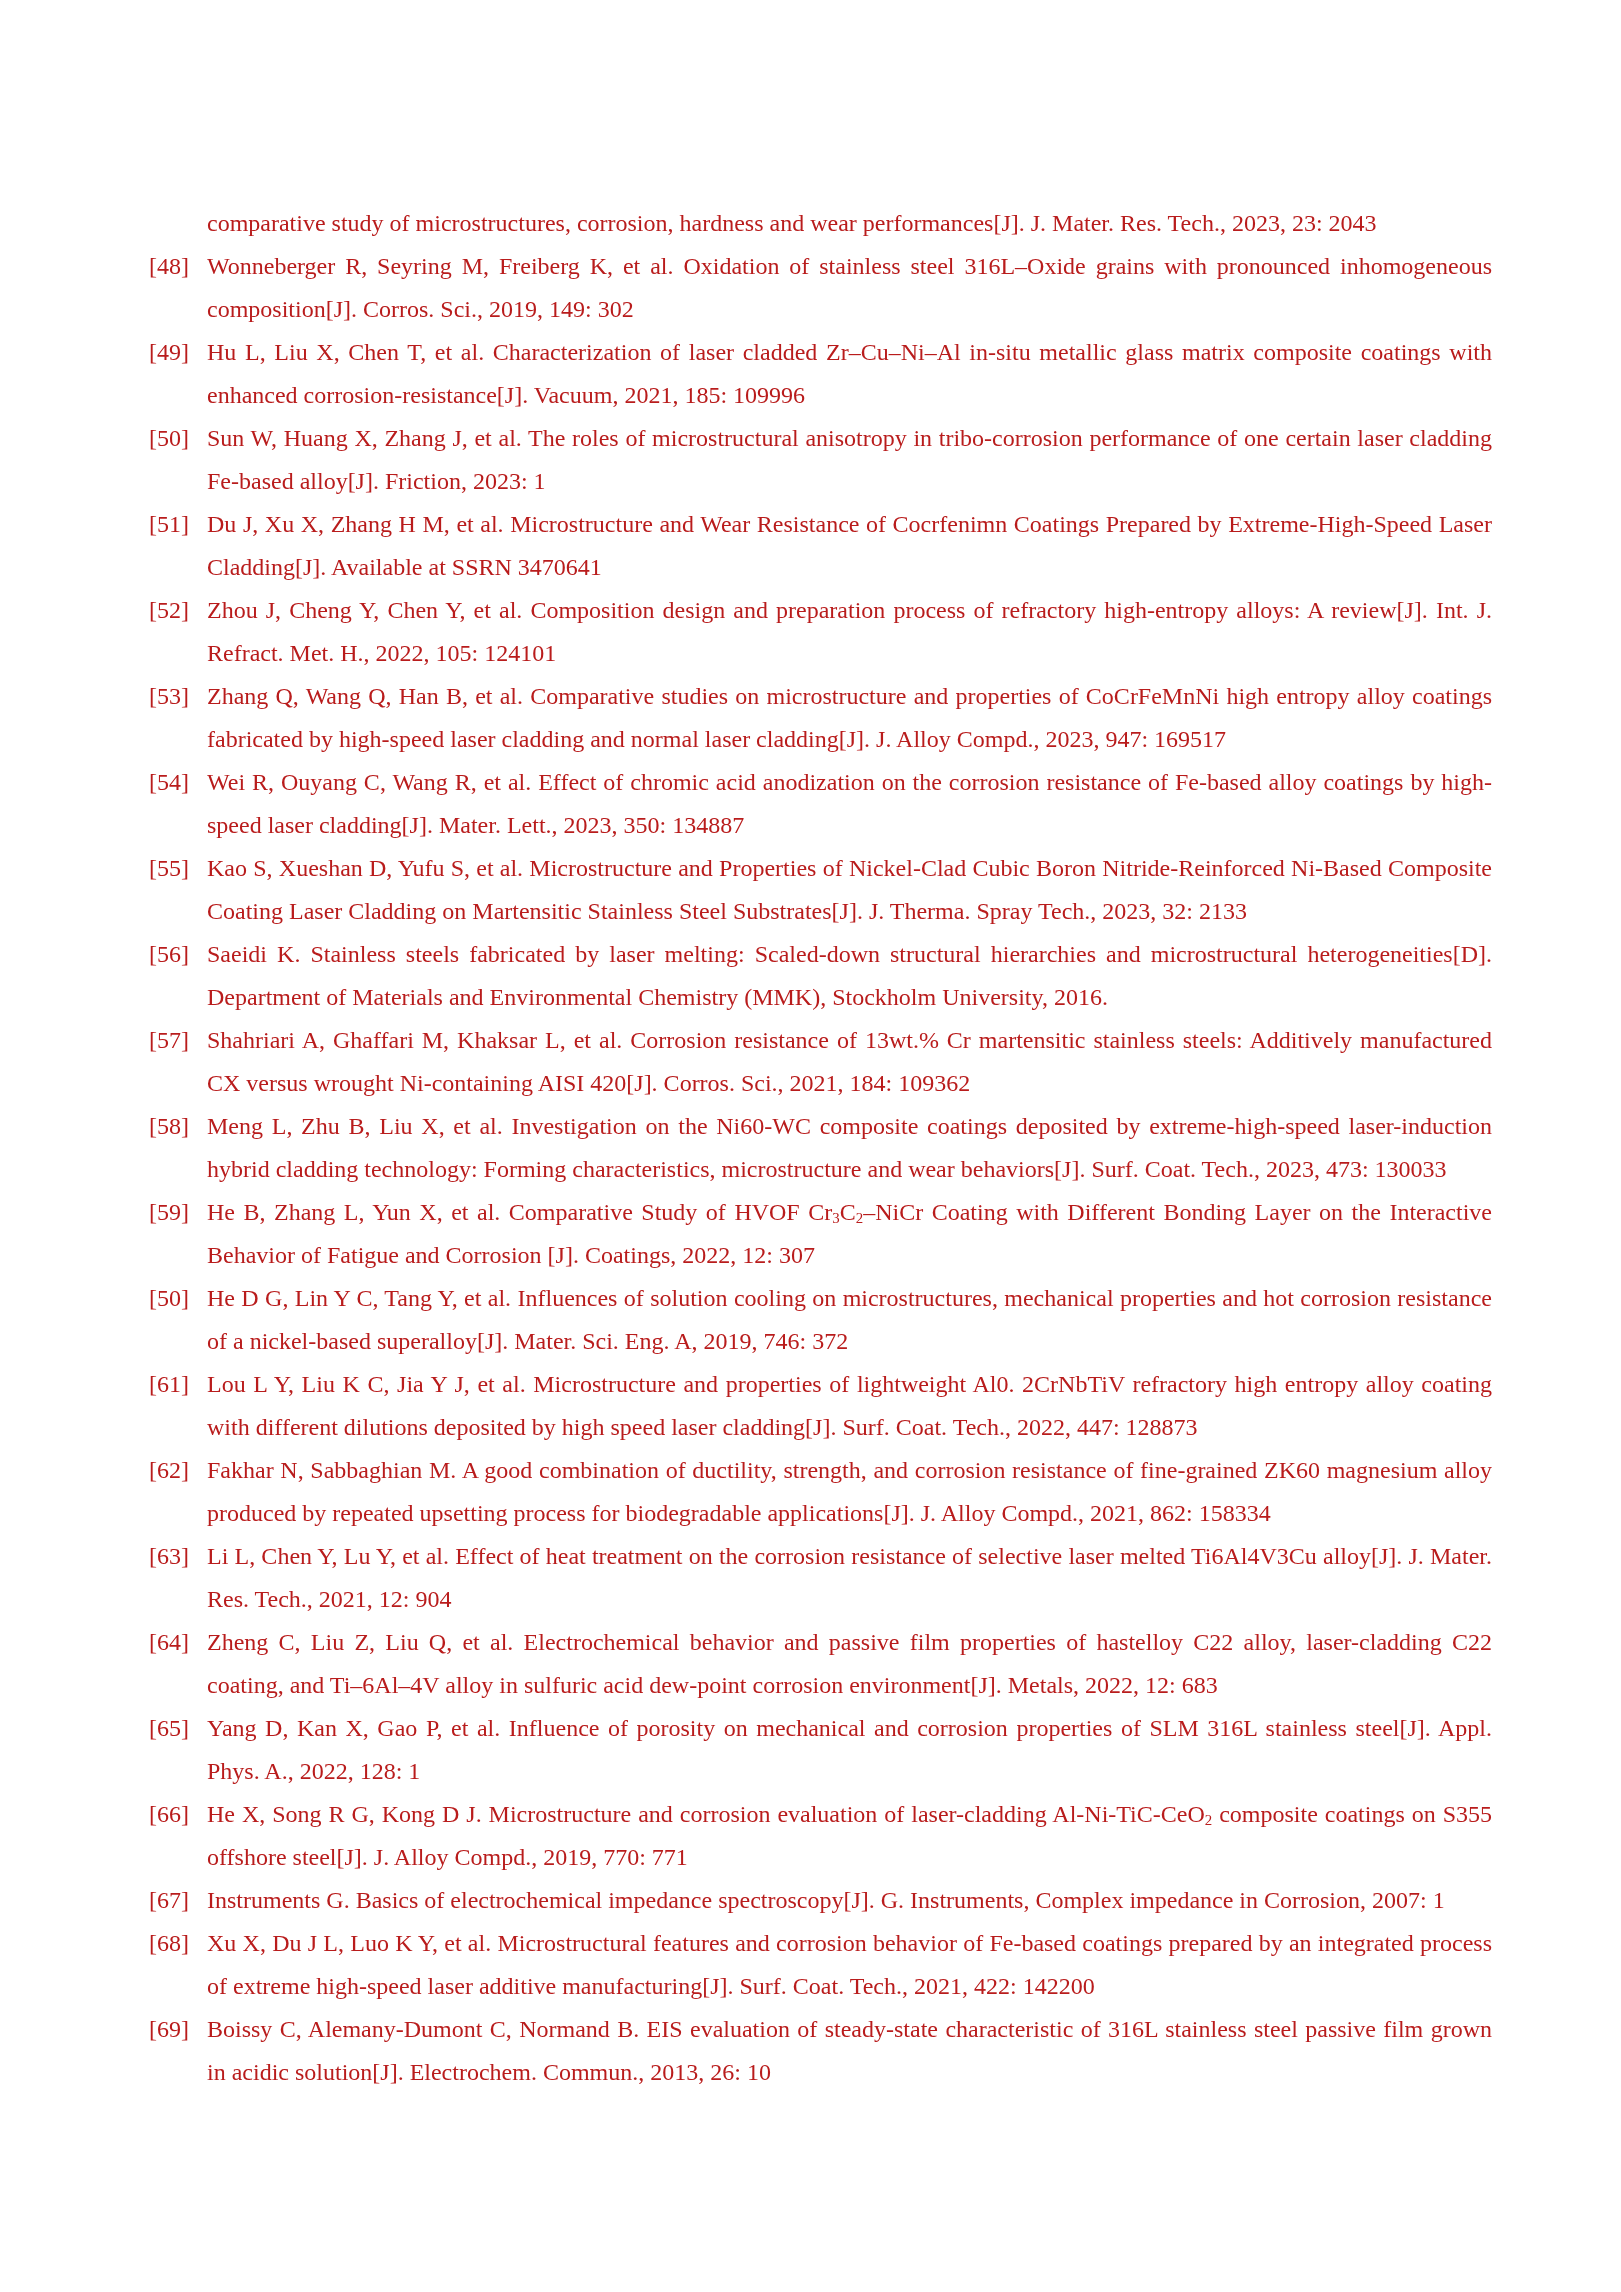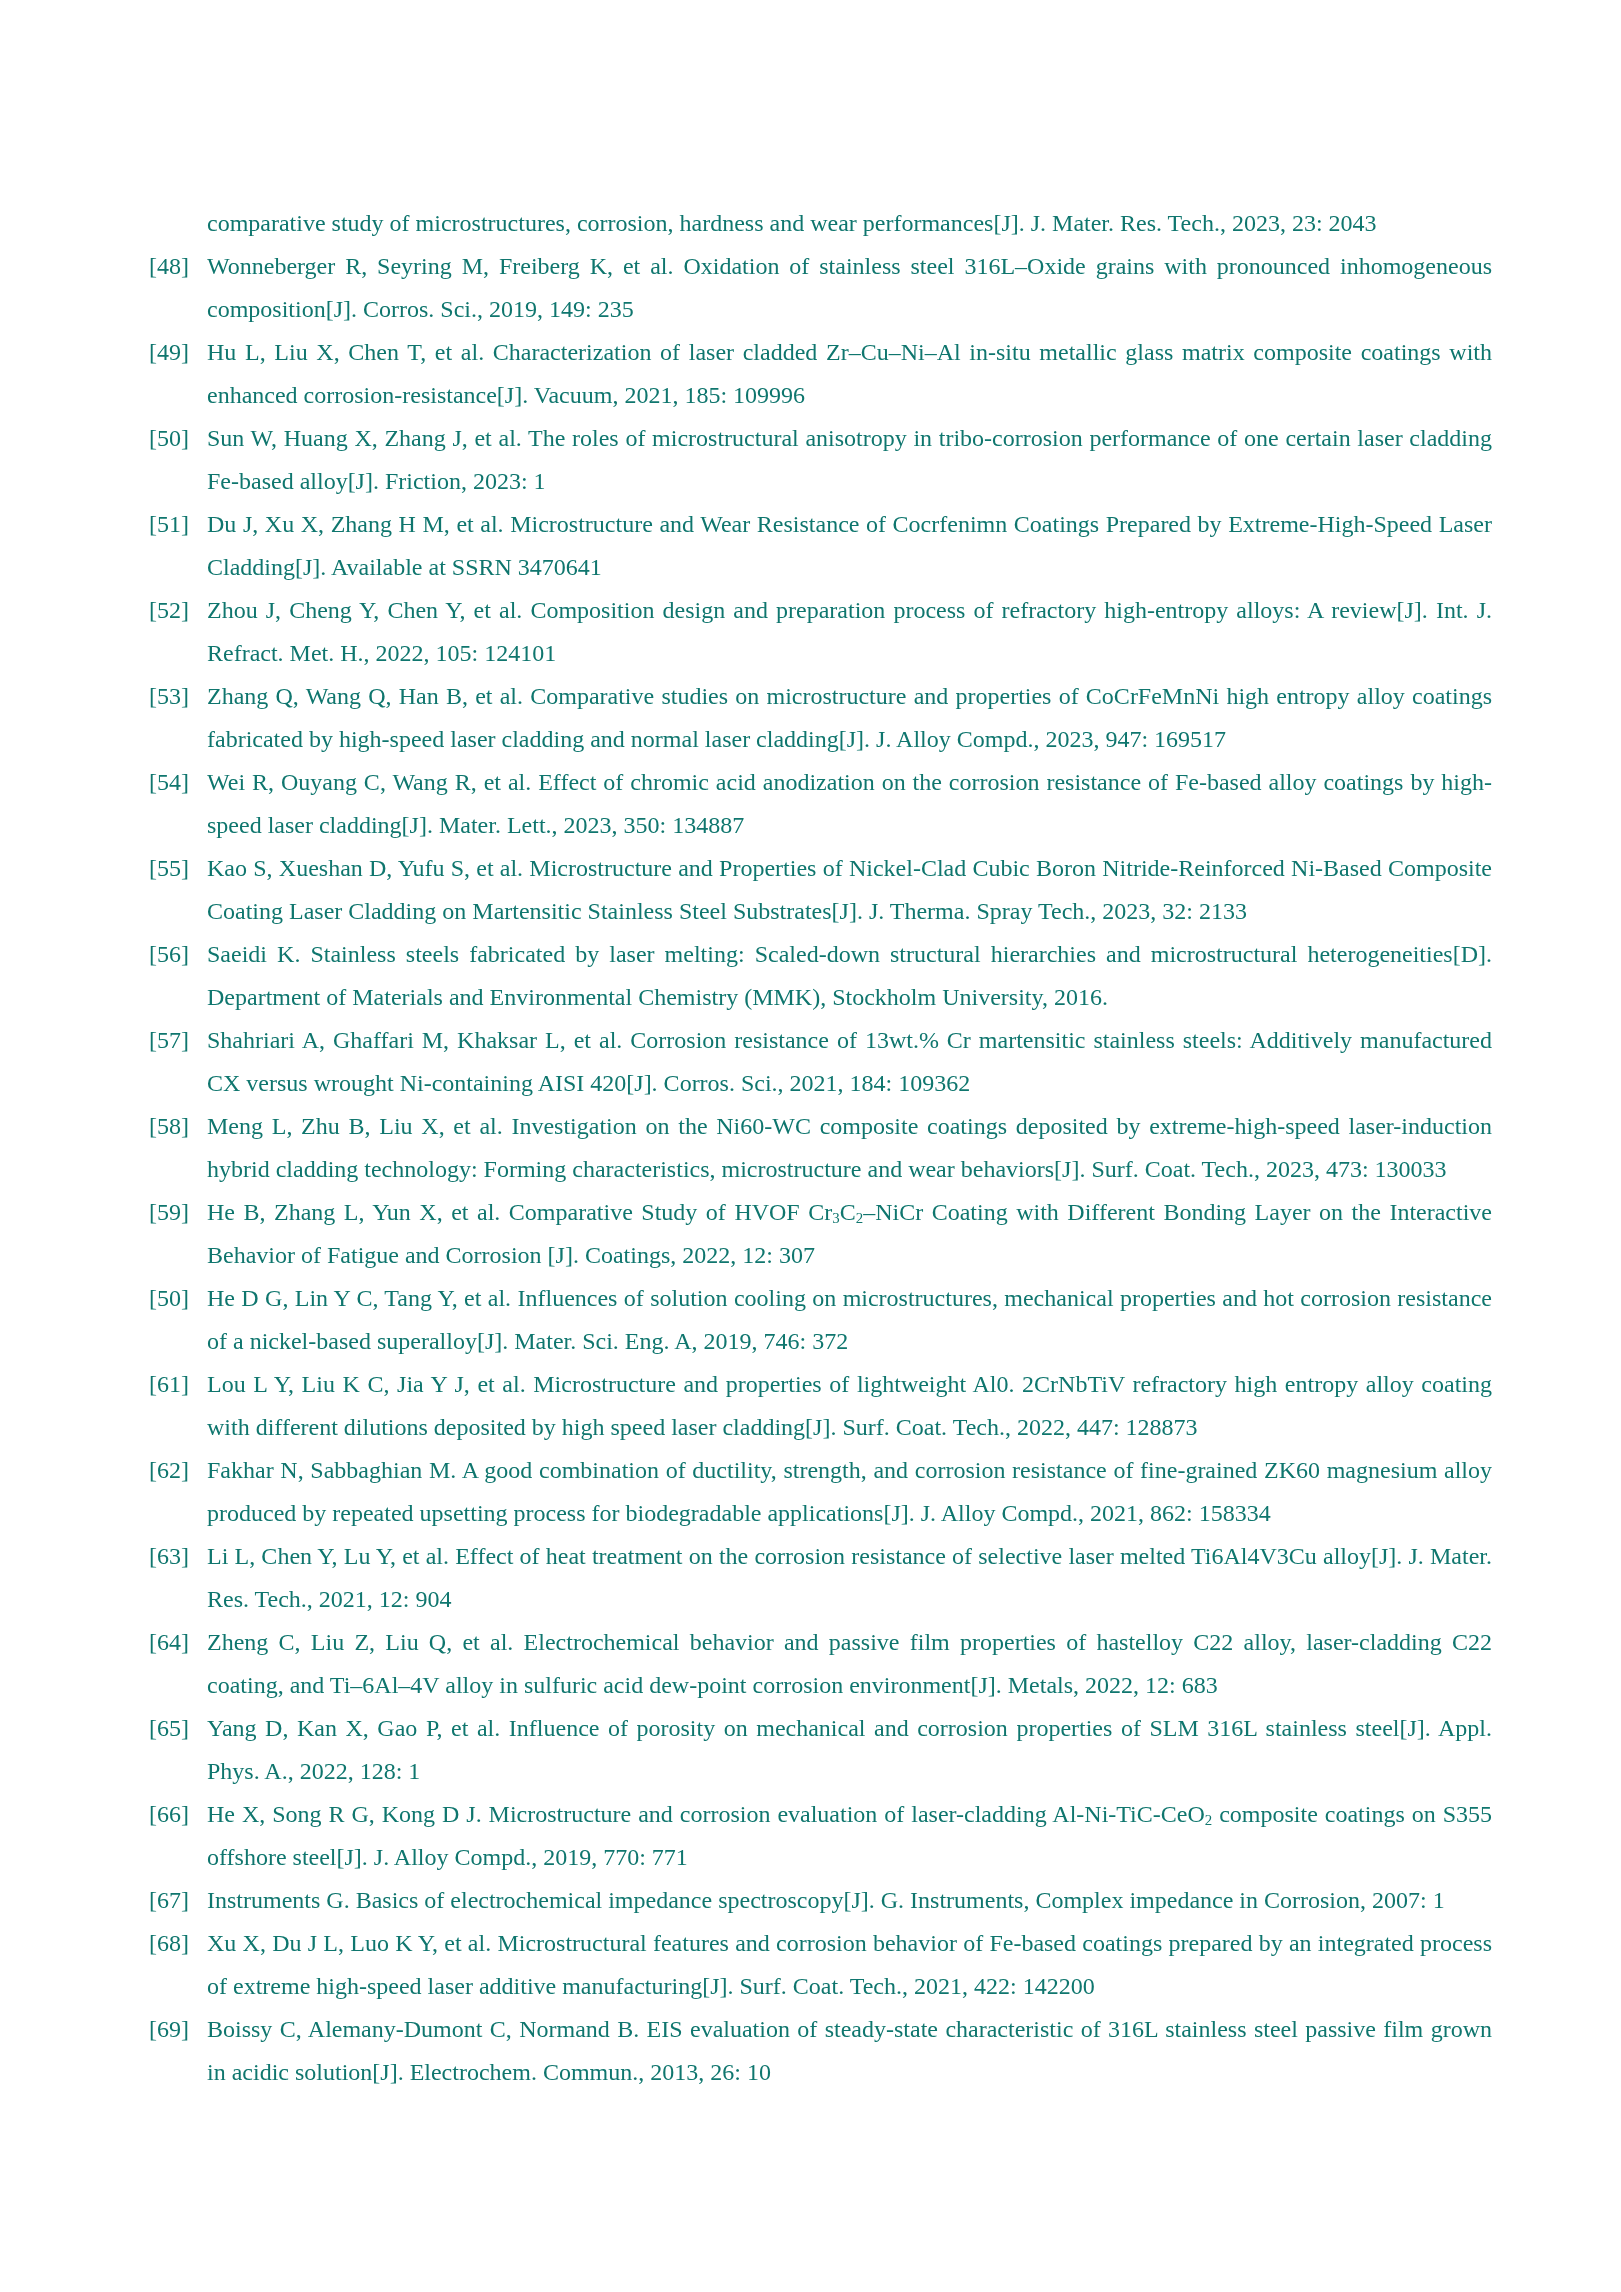--- a/index.html
+++ b/index.html
@@ -1,19 +1,19 @@
 <!DOCTYPE html>
 <html><head>
 <meta charset="utf-8">
 <style>
   html, body { margin: 0; padding: 0; background: #ffffff; }
   body { width: 1621px; height: 2293px; position: relative; overflow: hidden; }
   .page {
     position: absolute; left: 0; top: 0; width: 1621px; height: 2293px;
-    background: #ffffff; color: #0f766e;
+    background: #ffffff; color: #b91c1c;
     font-family: "Liberation Serif", "DejaVu Serif", serif;
     font-size: 24px;
   }
   .refs { position: absolute; left: 149px; top: 202px; width: 1343px; }
   .line-cont {
     margin-left: 58px; height: 43px; line-height: 43px;
     white-space: nowrap;
   }
   .ref { position: relative; }
   .ref .num {
@@ -28,21 +28,21 @@
 </style>
 </head>
 <body>
 
 <div class="page">
   <div class="refs">
     <div class="line-cont">comparative study of microstructures, corrosion, hardness and wear performances[J]. J. Mater. Res. Tech., 2023, 23: 2043</div>
 
     <div class="ref">
         <span class="num">[48]</span>
-        <div class="body">Wonneberger R, Seyring M, Freiberg K, et al. Oxidation of stainless steel 316L–Oxide grains with pronounced inhomogeneous composition[J]. Corros. Sci., 2019, 149: 235</div>
+        <div class="body">Wonneberger R, Seyring M, Freiberg K, et al. Oxidation of stainless steel 316L–Oxide grains with pronounced inhomogeneous composition[J]. Corros. Sci., 2019, 149: 302</div>
       </div>
     <div class="ref">
         <span class="num">[49]</span>
         <div class="body">Hu L, Liu X, Chen T, et al. Characterization of laser cladded Zr–Cu–Ni–Al in-situ metallic glass matrix composite coatings with enhanced corrosion-resistance[J]. Vacuum, 2021, 185: 109996</div>
       </div>
     <div class="ref">
         <span class="num">[50]</span>
         <div class="body">Sun W, Huang X, Zhang J, et al. The roles of microstructural anisotropy in tribo-corrosion performance of one certain laser cladding Fe-based alloy[J]. Friction, 2023: 1</div>
       </div>
     <div class="ref">

